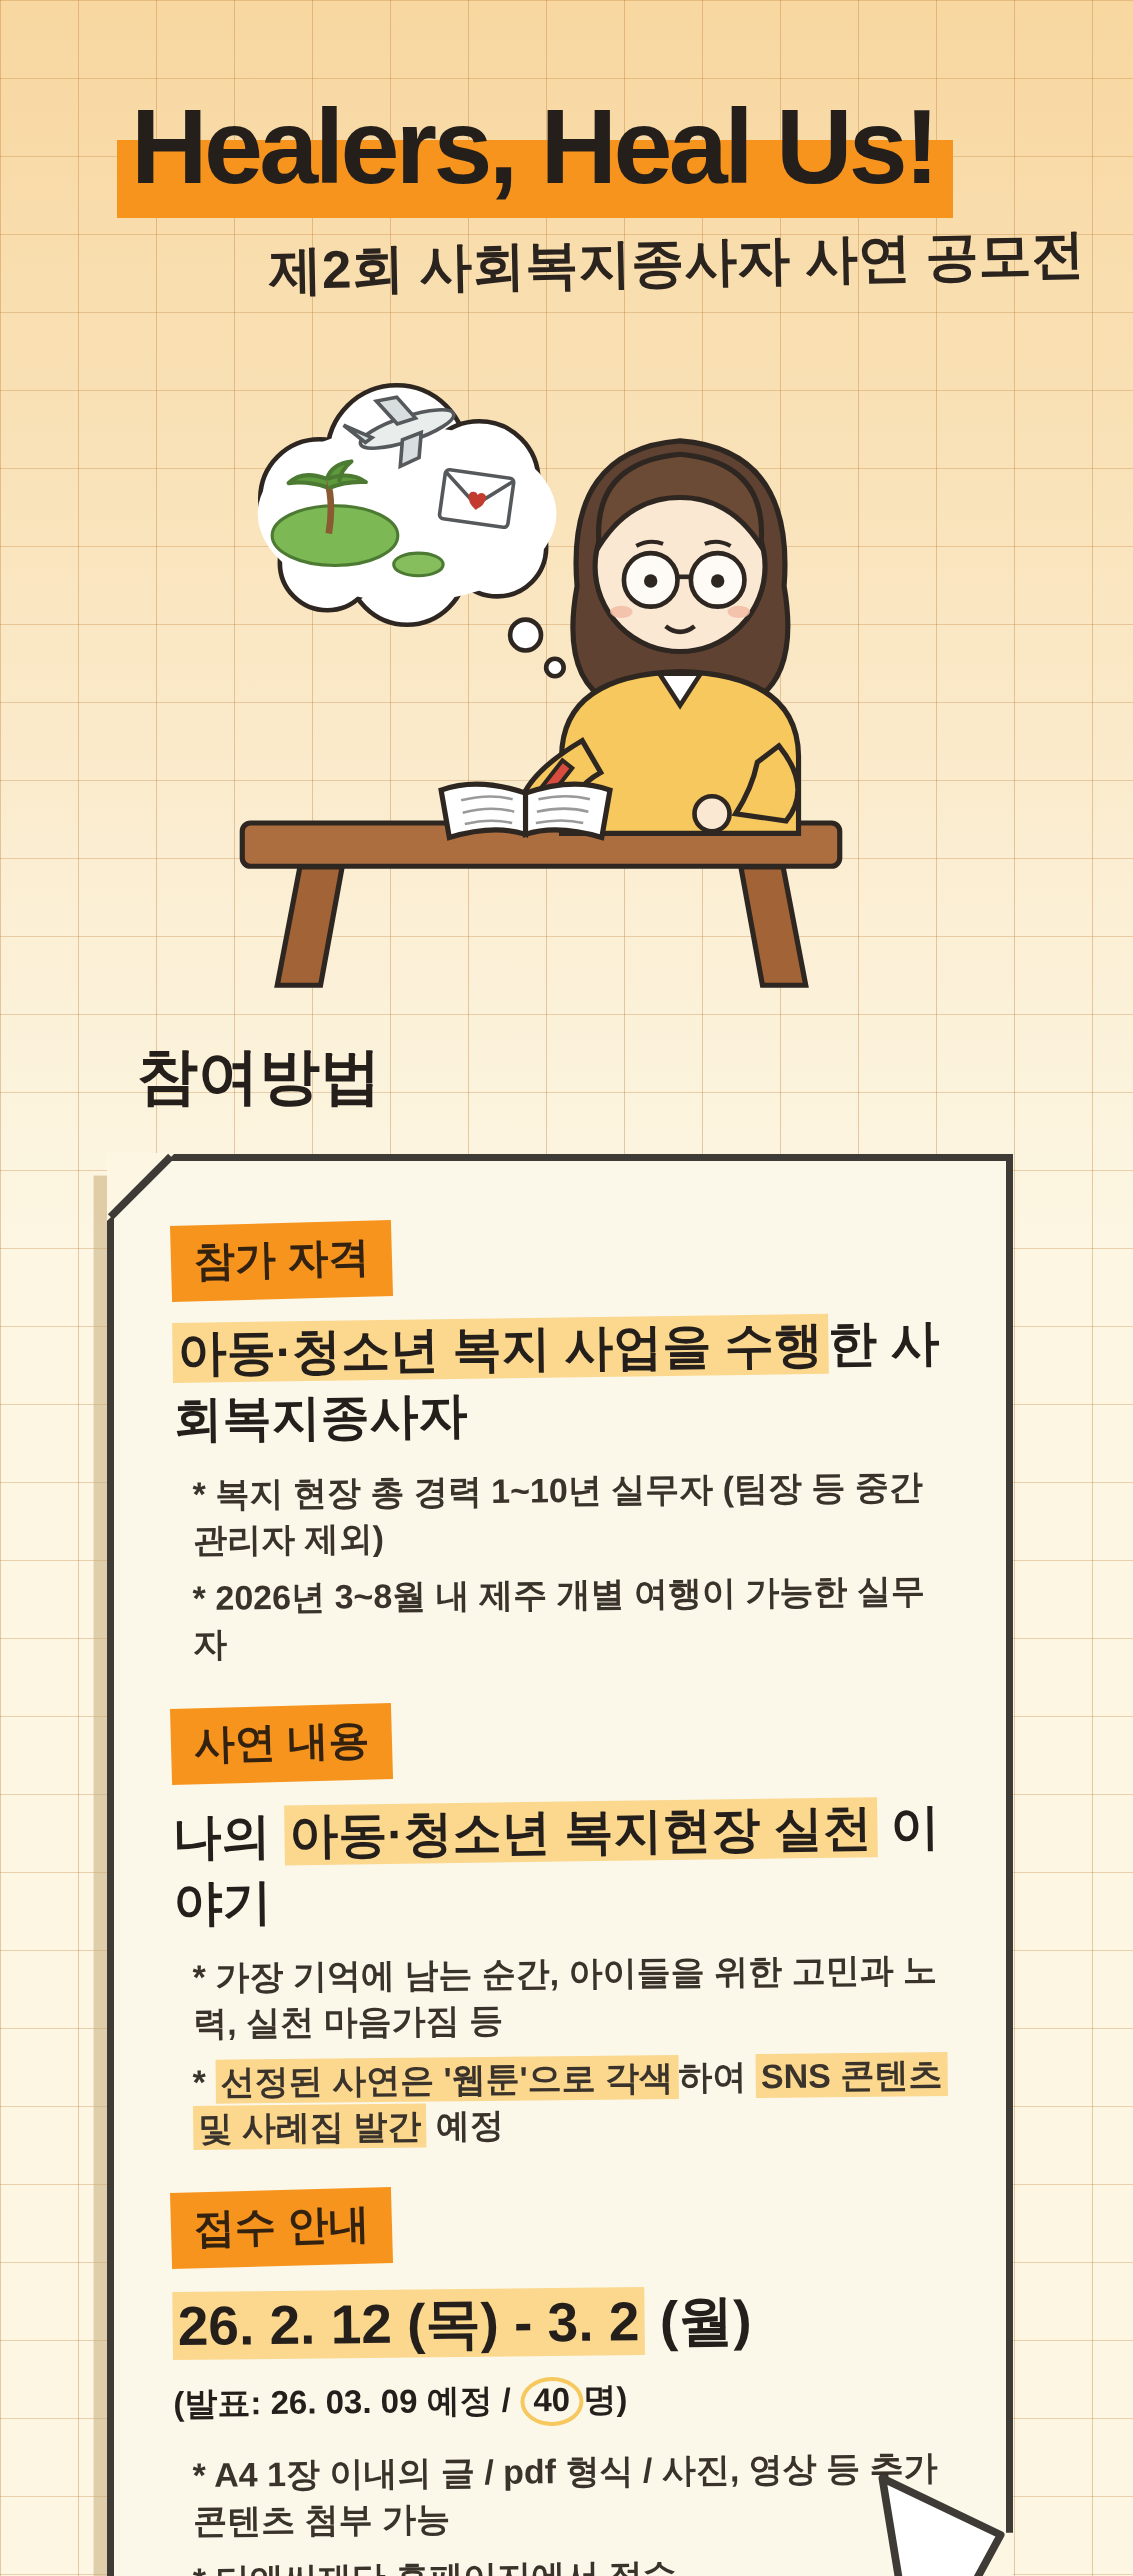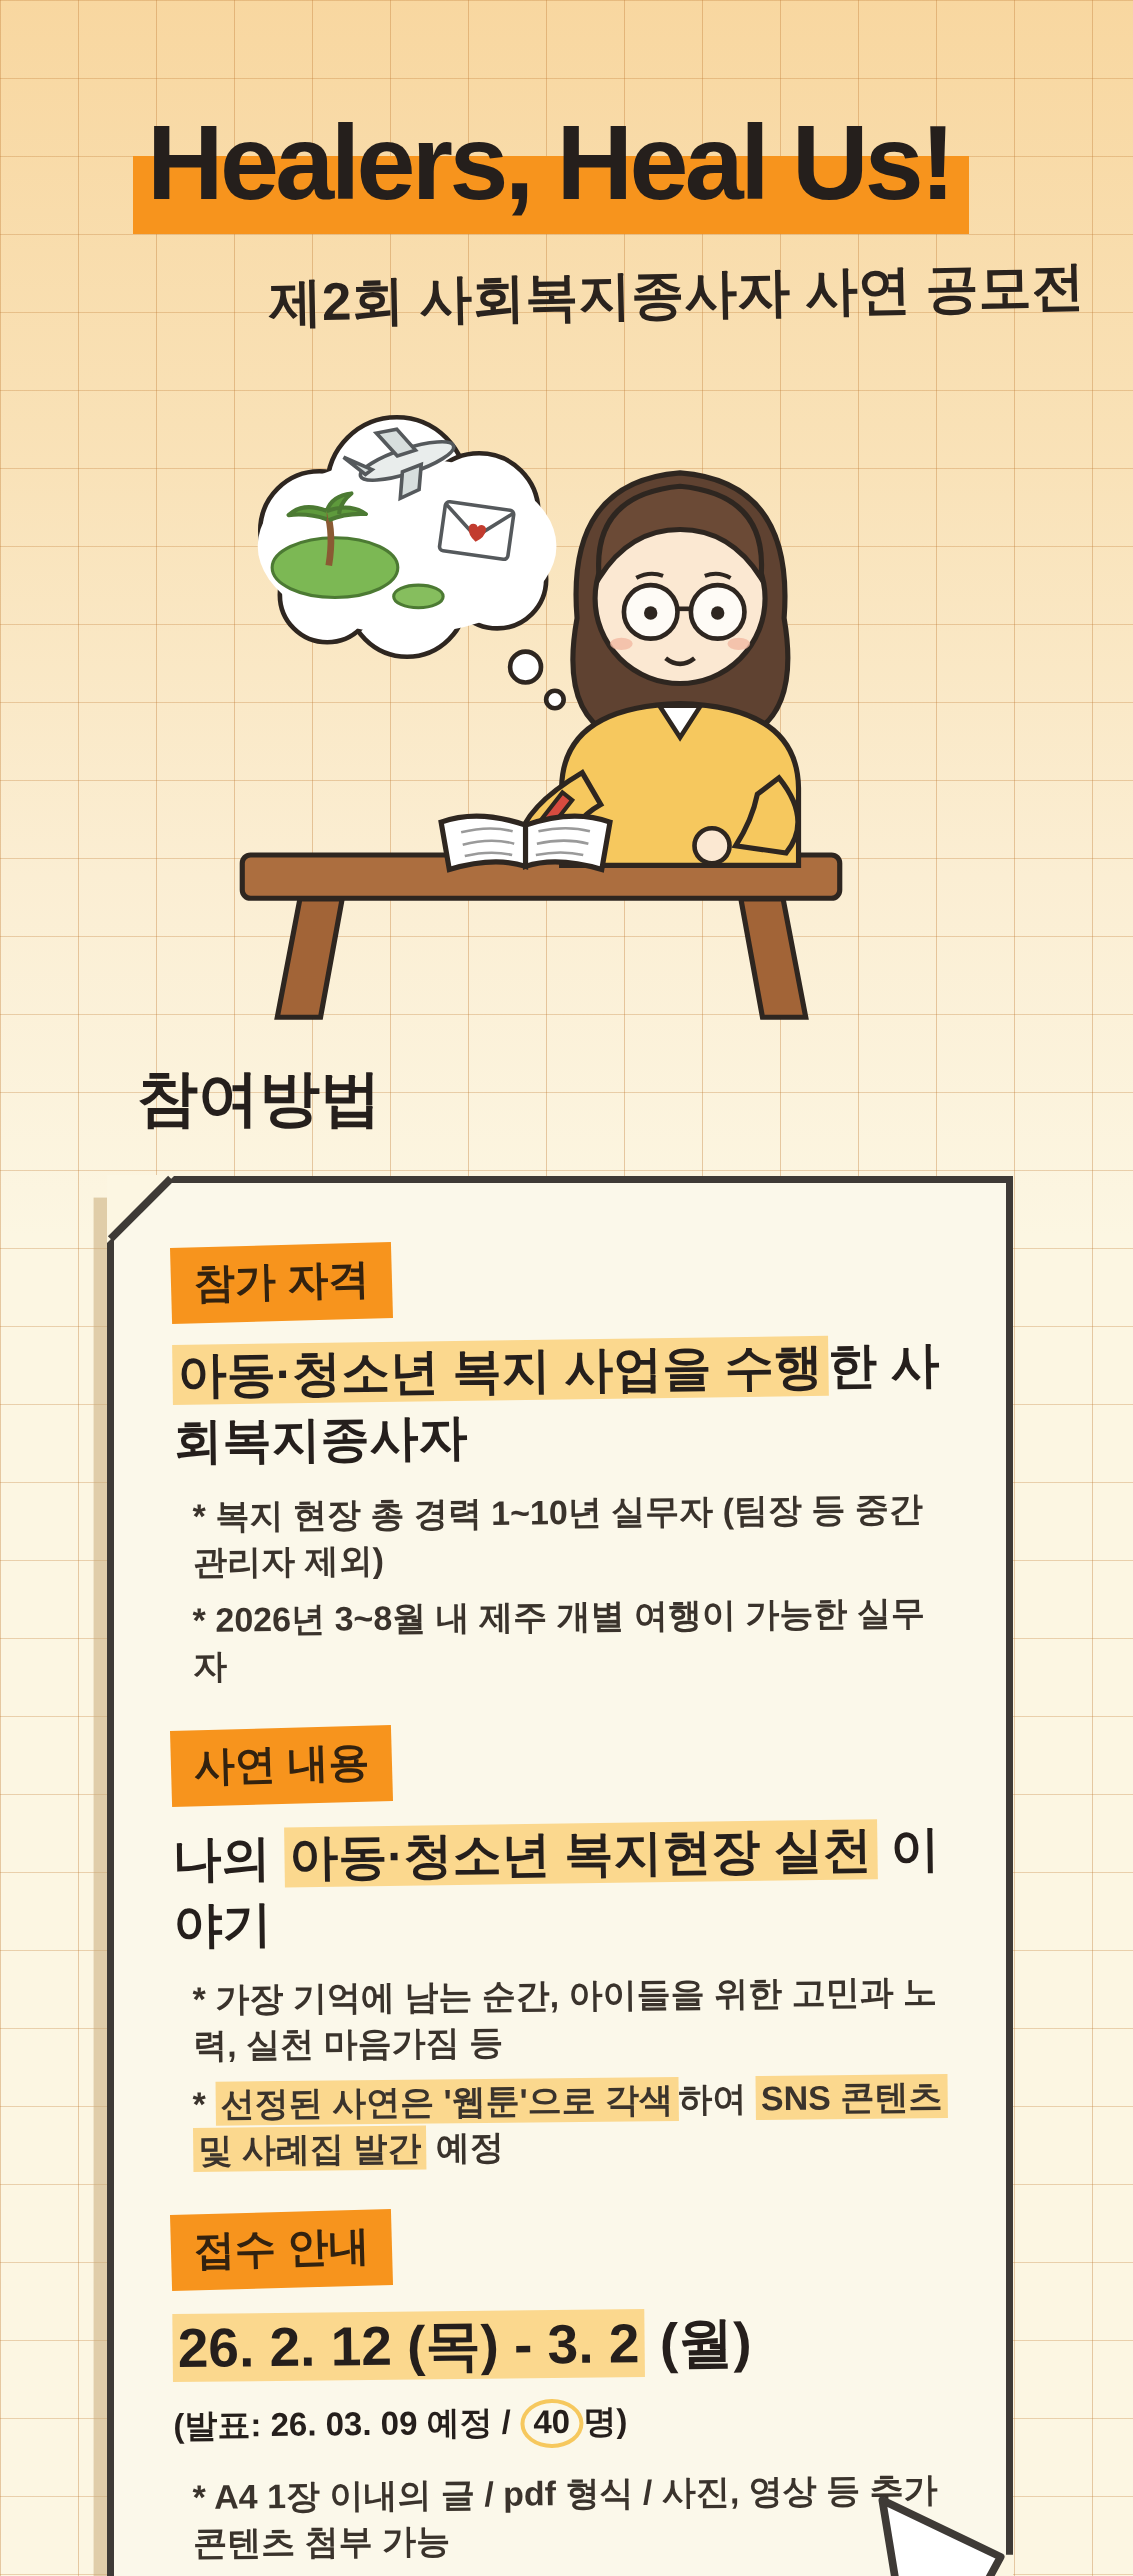--- a/index.html
+++ b/index.html
@@ -24,32 +24,32 @@
       linear-gradient(to right, rgba(193,125,56,.38) 1.5px, transparent 1.5px),
       linear-gradient(to bottom, rgba(193,125,56,.32) 1.5px, transparent 1.5px),
       linear-gradient(180deg,#F8D7A0 0px,#F9E2B8 464px,#FBEED3 876px,#FCF6E2 1236px,#FCF6E2 100%);
     background-size:78px 78px,78px 78px,100% 100%;
     display:flex;flex-direction:column;
   }
   .content{flex:1 0 auto;position:relative;}
 
   
   .title-wrap{padding:88px 0 0 131px;}
-  .title{position:relative;display:inline-block;margin:16px;font-size:106px;line-height:1.1;
+  .title{position:relative;display:inline-block;margin:0;font-size:106px;line-height:1.1;
     font-weight:bold;letter-spacing:-3.6px;color:var(--text-dark);}
   .title .bar{position:absolute;left:-14.4px;right:-17.5px;top:45%;height:78px;background:var(--orange);}
   .title .title-text{position:relative;}
   .subtitle{margin:31px 0 0 138px;font-size:53px;font-weight:bold;color:#2A231E;
     transform:rotate(-1.2deg);transform-origin:left center;}
 
   
   .illustration{margin:36px 0 0 165px;width:752px;height:649px;}
 
   
-  .section-h{font-size:61px;font-weight:bold;color:var(--text-dark);margin:31px 0 36px 137px;}
+  .section-h{font-size:61px;font-weight:bold;color:var(--text-dark);margin:41px 0 36px 137px;}
 
   .note-card{position:relative;width:906px;margin-left:107px;
     background:var(--card-bg);border:7.2px solid var(--card-border);
     padding:62px 57px 82px 57px;
     box-shadow:-13.4px 21.6px 0 rgba(201,172,122,.55);}
   .cut-tl{position:absolute;top:-7.2px;left:-7.2px;width:68px;height:68px;pointer-events:none;}
   .curl-br{position:absolute;bottom:-7.2px;right:-7.2px;width:145px;height:258px;pointer-events:none;}
 
   .group{margin-bottom:38px;}
   .badge{display:inline-block;background:var(--orange);color:#33220F;font-size:41px;font-weight:bold;

